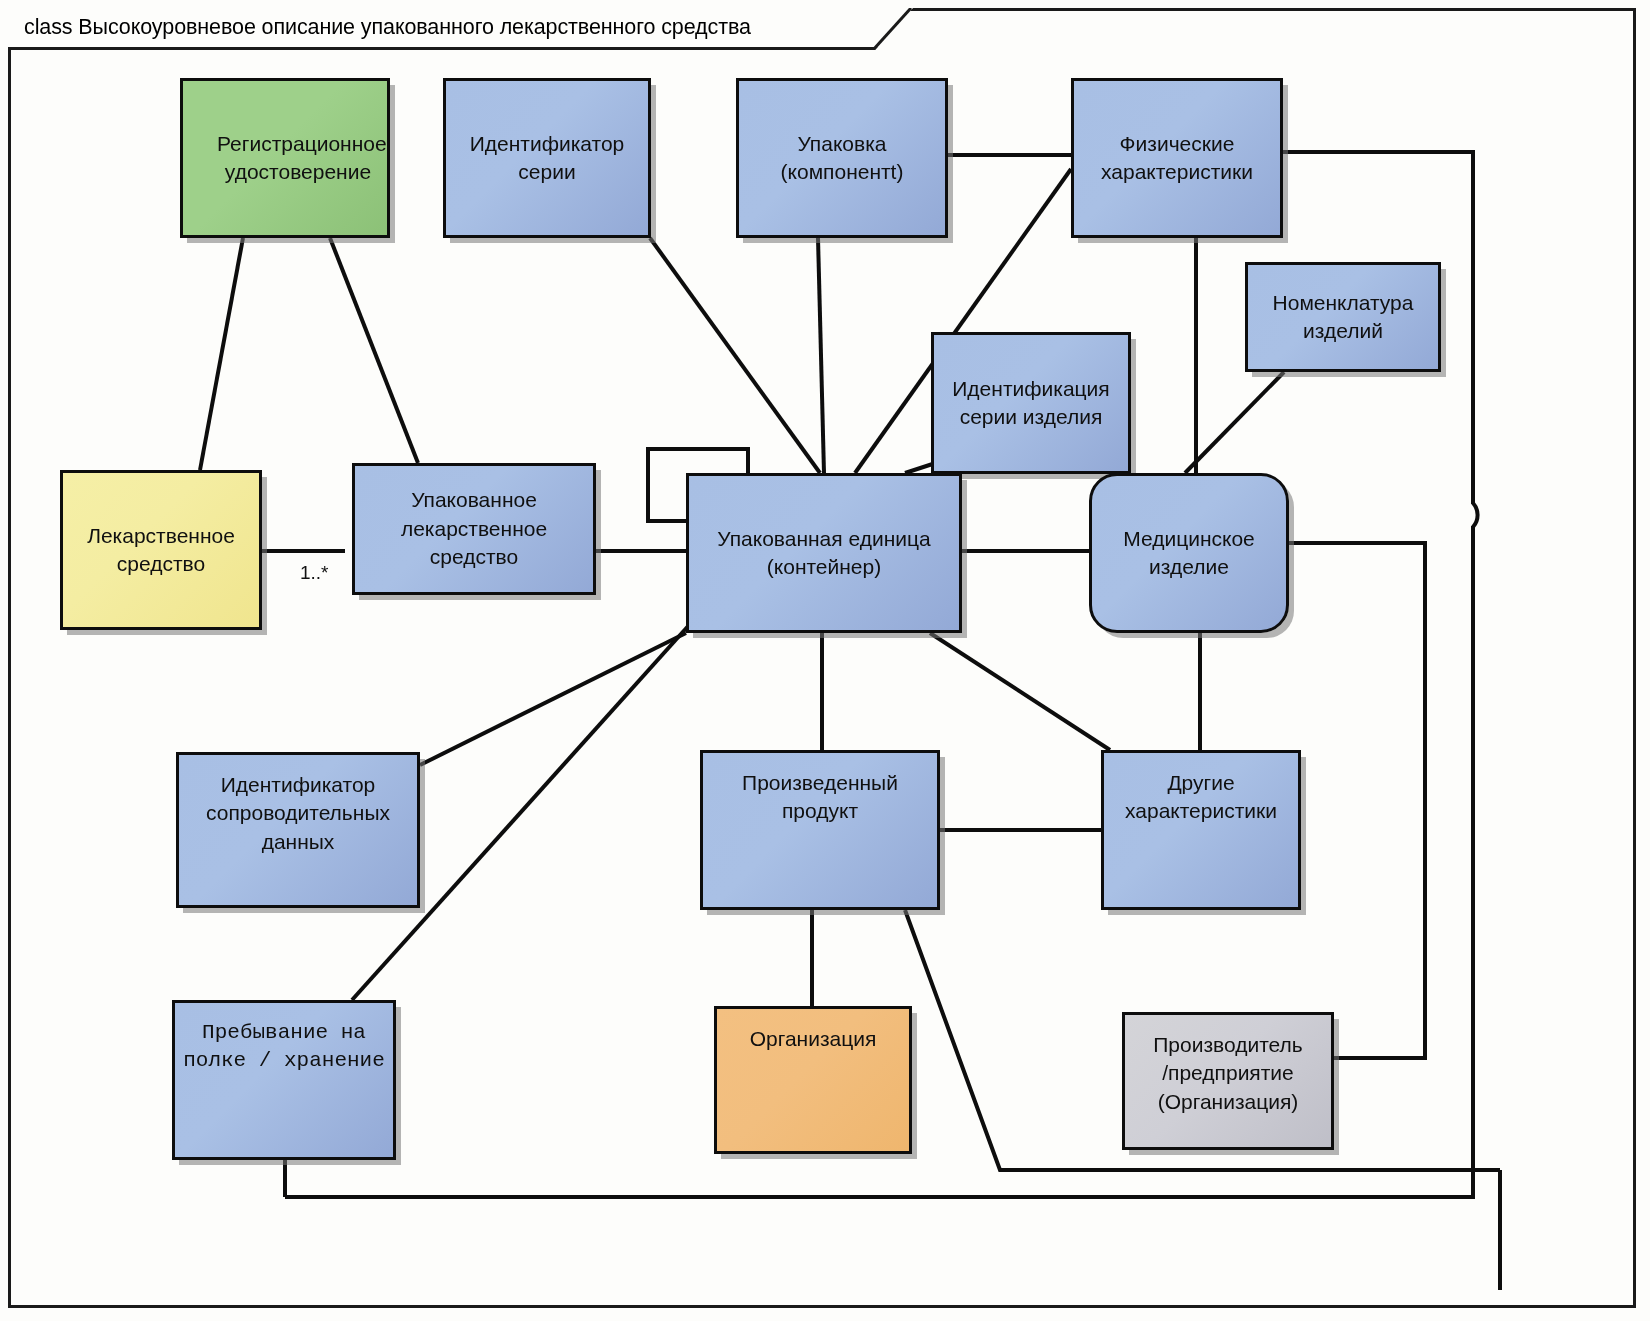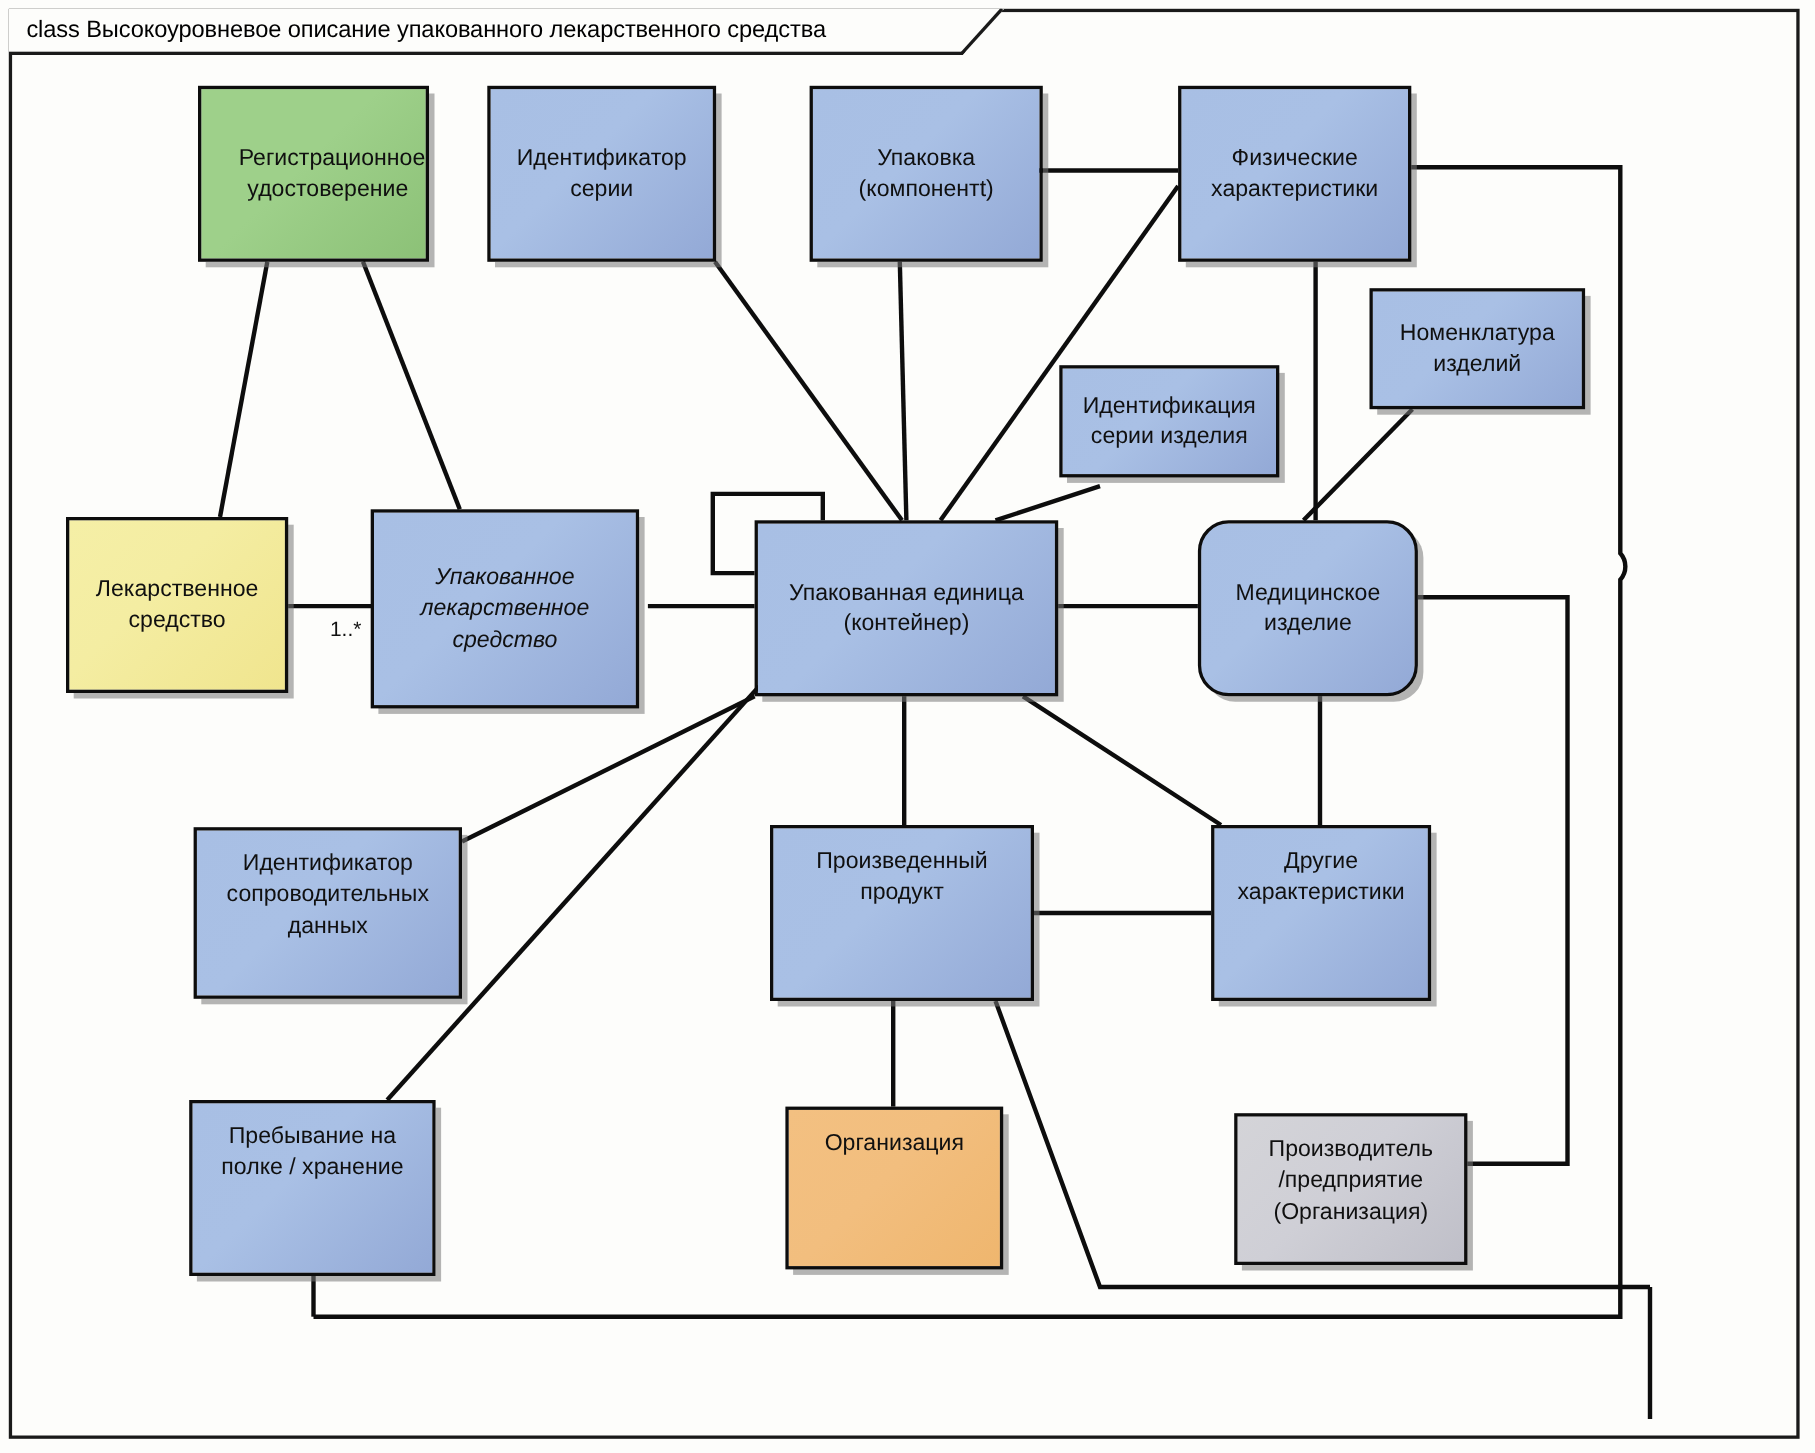--- a/index.html
+++ b/index.html
@@ -187,29 +187,29 @@
   </div>
 
   <div class="node fill-blue" style="left:1071px; top:78px; width:212px; height:160px;">
     <span class="lbl">Физические<br>характеристики</span>
   </div>
 
   <div class="node fill-blue" style="left:1245px; top:262px; width:196px; height:110px;">
     <span class="lbl">Номенклатура<br>изделий</span>
   </div>
 
-  <div class="node fill-blue" style="left:963px; top:332px; width:200px; height:102px;">
+  <div class="node fill-blue" style="left:931px; top:332px; width:200px; height:142px;">
     <span class="lbl">Идентификация<br>серии изделия</span>
   </div>
 
   <div class="node fill-yellow" style="left:60px; top:470px; width:202px; height:160px;">
     <span class="lbl">Лекарственное<br>средство</span>
   </div>
 
-  <div class="node fill-blue" style="left:337px; top:463px; width:244px; height:181px;font-style:italic;">
+  <div class="node fill-blue" style="left:352px; top:463px; width:244px; height:132px;">
     <span class="lbl">Упакованное<br>лекарственное<br>средство</span>
   </div>
 
   <div class="node fill-blue" style="left:686px; top:473px; width:276px; height:160px;">
     <span class="lbl">Упакованная единица<br>(контейнер)</span>
   </div>
 
   <div class="node fill-blue" style="left:1089px; top:473px; width:200px; height:160px;border-radius:28px;">
     <span class="lbl">Медицинское<br>изделие</span>
   </div>
@@ -219,21 +219,21 @@
   </div>
 
   <div class="node fill-blue align-top" style="left:700px; top:750px; width:240px; height:160px;">
     <span class="lbl">Произведенный<br>продукт</span>
   </div>
 
   <div class="node fill-blue align-top" style="left:1101px; top:750px; width:200px; height:160px;">
     <span class="lbl">Другие<br>характеристики</span>
   </div>
 
-  <div class="node fill-blue align-top" style="left:172px; top:1000px; width:224px; height:160px;">
+  <div class="node fill-blue align-top" style="left:172px; top:1000px; width:224px; height:160px;font-family:Liberation Mono, monospace;">
     <span class="lbl">Пребывание на<br>полке / хранение</span>
   </div>
 
   <div class="node fill-orange align-top" style="left:714px; top:1006px; width:198px; height:148px;">
     <span class="lbl">Организация</span>
   </div>
 
   <div class="node fill-gray align-top" style="left:1122px; top:1012px; width:212px; height:138px;">
     <span class="lbl">Производитель<br>/предприятие<br>(Организация)</span>
   </div>

